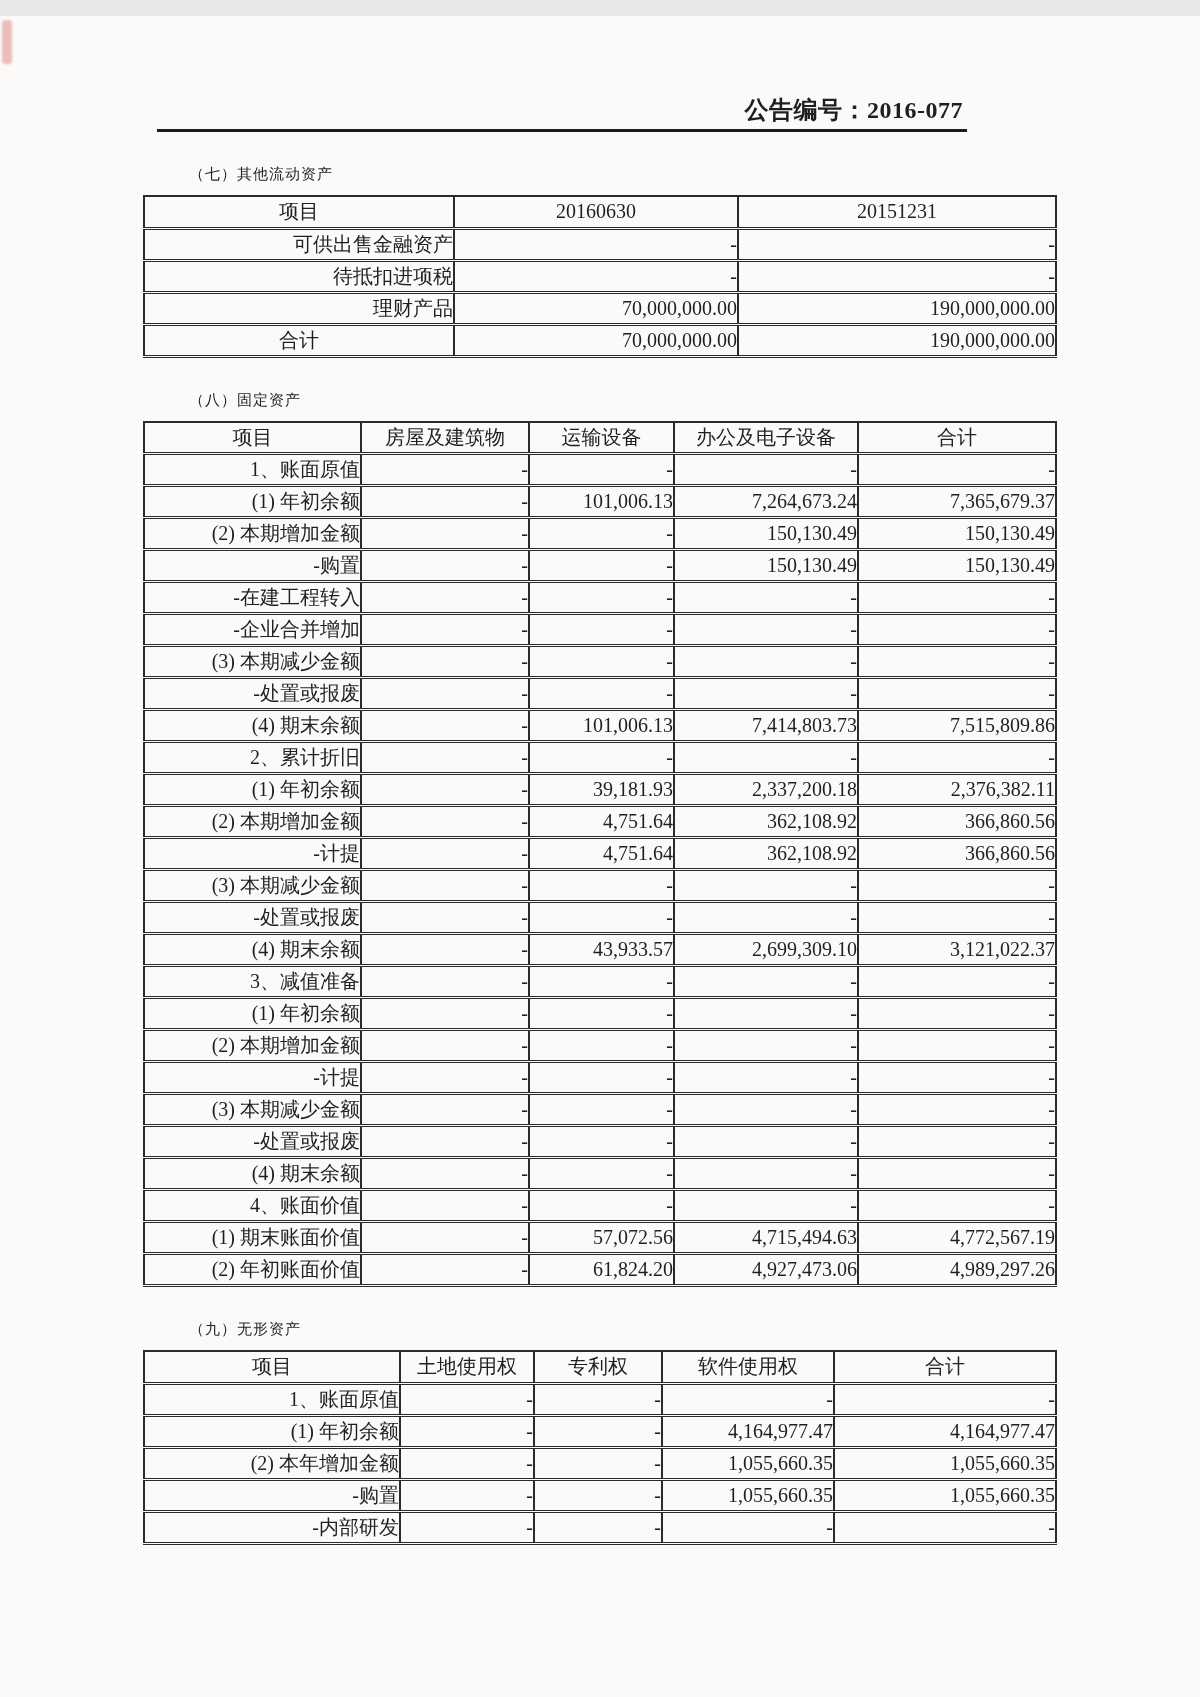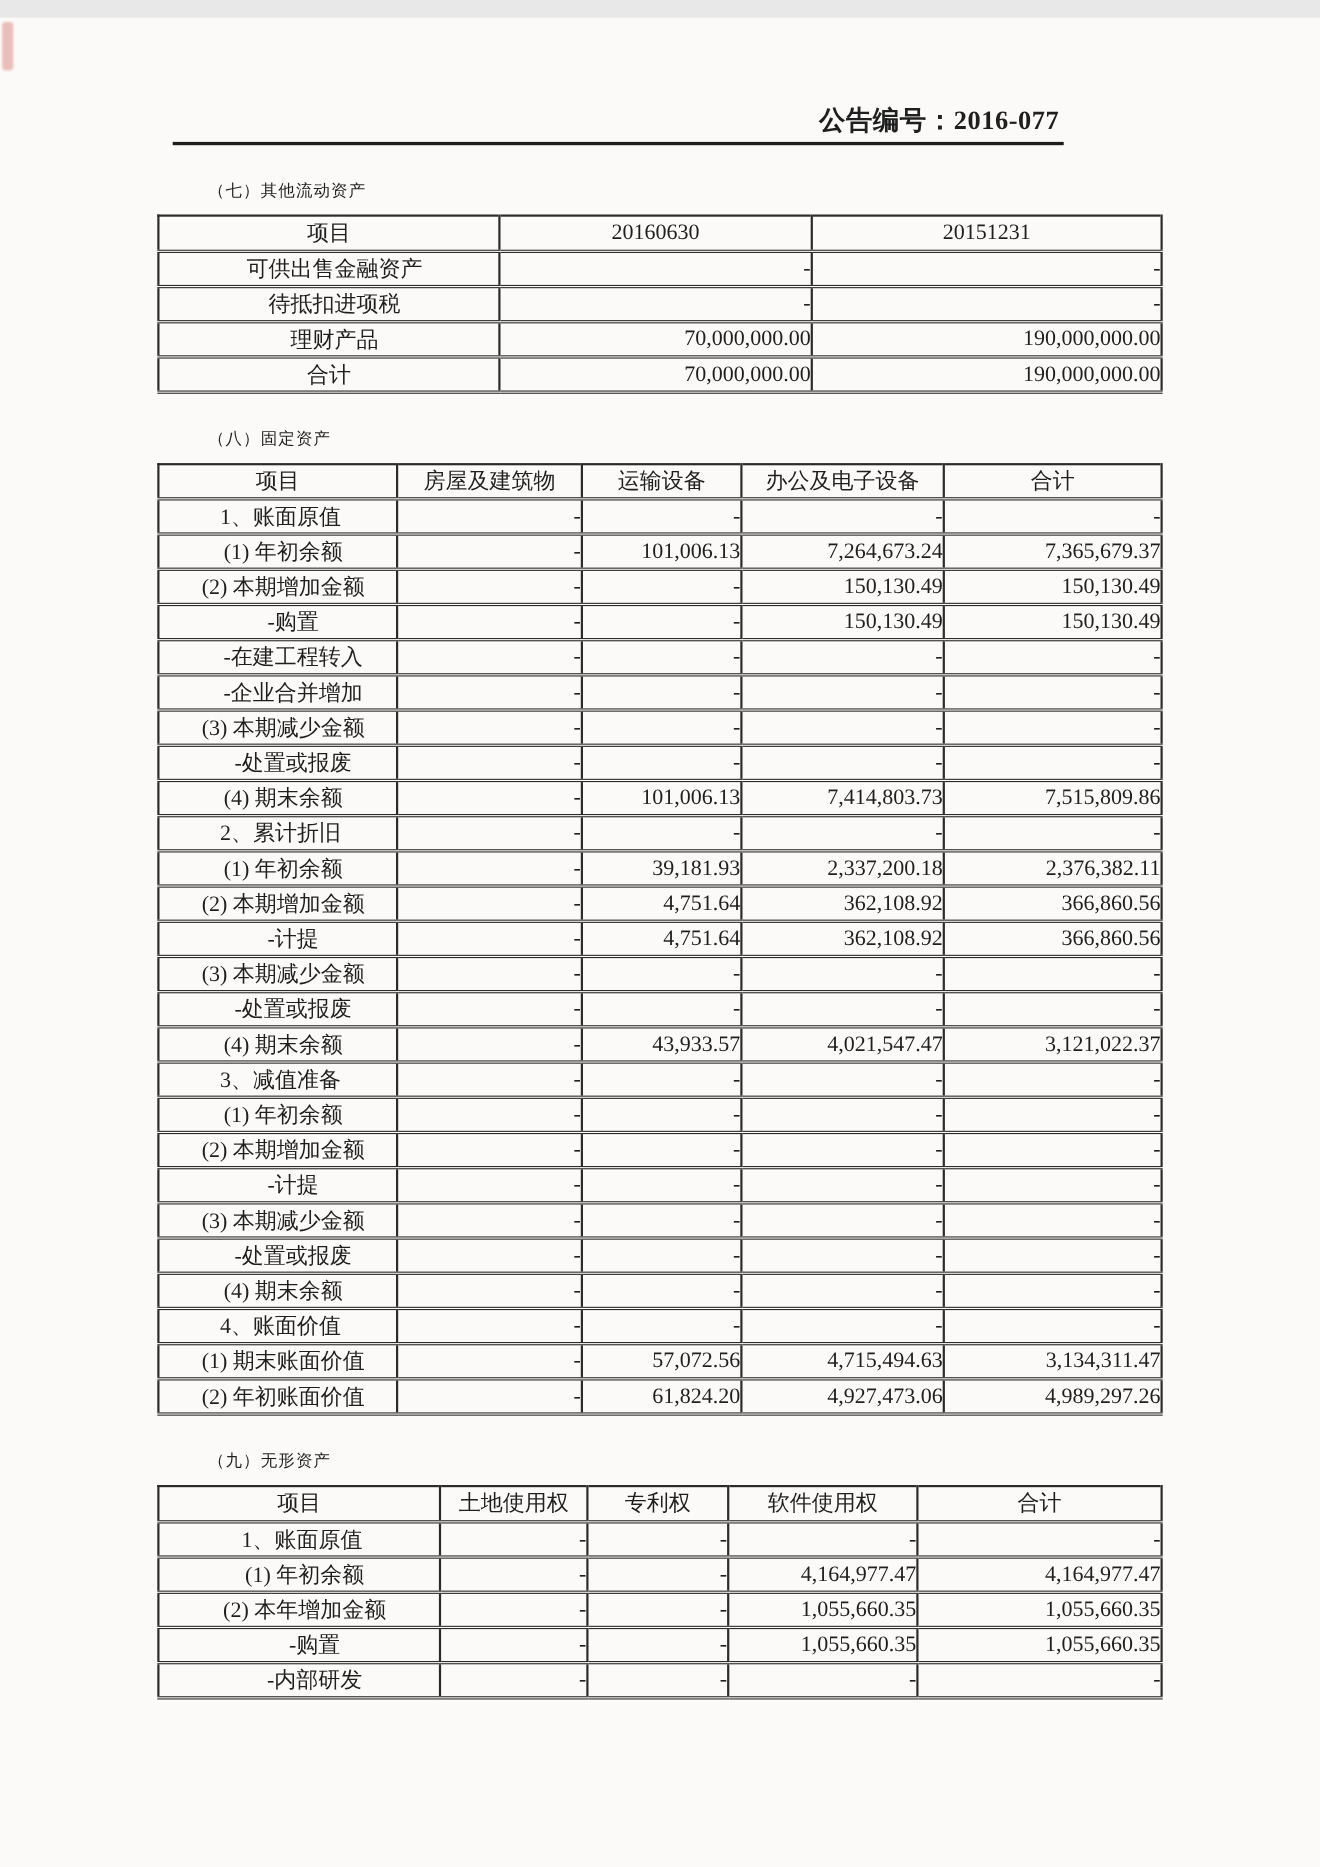--- a/index.html
+++ b/index.html
@@ -55,21 +55,21 @@
     border-right:2px solid #2b2b2b;
     border-bottom:3px double #2b2b2b;
     overflow:hidden;
     white-space:nowrap;
     vertical-align:middle;
   }
   .fin-table th{
     font-weight:normal;
     text-align:center;
   }
-  .label-cell{text-align:center;}
+  .label-cell{text-align:right;}
   .label-cell.indent-0{padding-left:5px;}
   .label-cell.indent-1{padding-left:10px;}
   .label-cell.indent-2{padding-left:28px;}
   .label-cell.center{text-align:center;padding-left:0;}
   .value-cell{
     text-align:right;
     padding-right:10px;
   }
 </style>
 </head>
@@ -246,21 +246,21 @@
             <td class="label-cell indent-2">-处置或报废</td>
             <td class="value-cell">-</td>
             <td class="value-cell">-</td>
             <td class="value-cell">-</td>
             <td class="value-cell">-</td>
           </tr>
           <tr>
             <td class="label-cell indent-1">(4) 期末余额</td>
             <td class="value-cell">-</td>
             <td class="value-cell">43,933.57</td>
-            <td class="value-cell">4,021,547.47</td>
+            <td class="value-cell">2,699,309.10</td>
             <td class="value-cell">3,121,022.37</td>
           </tr>
           <tr>
             <td class="label-cell indent-0">3、减值准备</td>
             <td class="value-cell">-</td>
             <td class="value-cell">-</td>
             <td class="value-cell">-</td>
             <td class="value-cell">-</td>
           </tr>
           <tr>
@@ -310,21 +310,21 @@
             <td class="value-cell">-</td>
             <td class="value-cell">-</td>
             <td class="value-cell">-</td>
             <td class="value-cell">-</td>
           </tr>
           <tr>
             <td class="label-cell indent-1">(1) 期末账面价值</td>
             <td class="value-cell">-</td>
             <td class="value-cell">57,072.56</td>
             <td class="value-cell">4,715,494.63</td>
-            <td class="value-cell">3,134,311.47</td>
+            <td class="value-cell">4,772,567.19</td>
           </tr>
           <tr>
             <td class="label-cell indent-1">(2) 年初账面价值</td>
             <td class="value-cell">-</td>
             <td class="value-cell">61,824.20</td>
             <td class="value-cell">4,927,473.06</td>
             <td class="value-cell">4,989,297.26</td>
           </tr>
         </tbody>
     </table>

